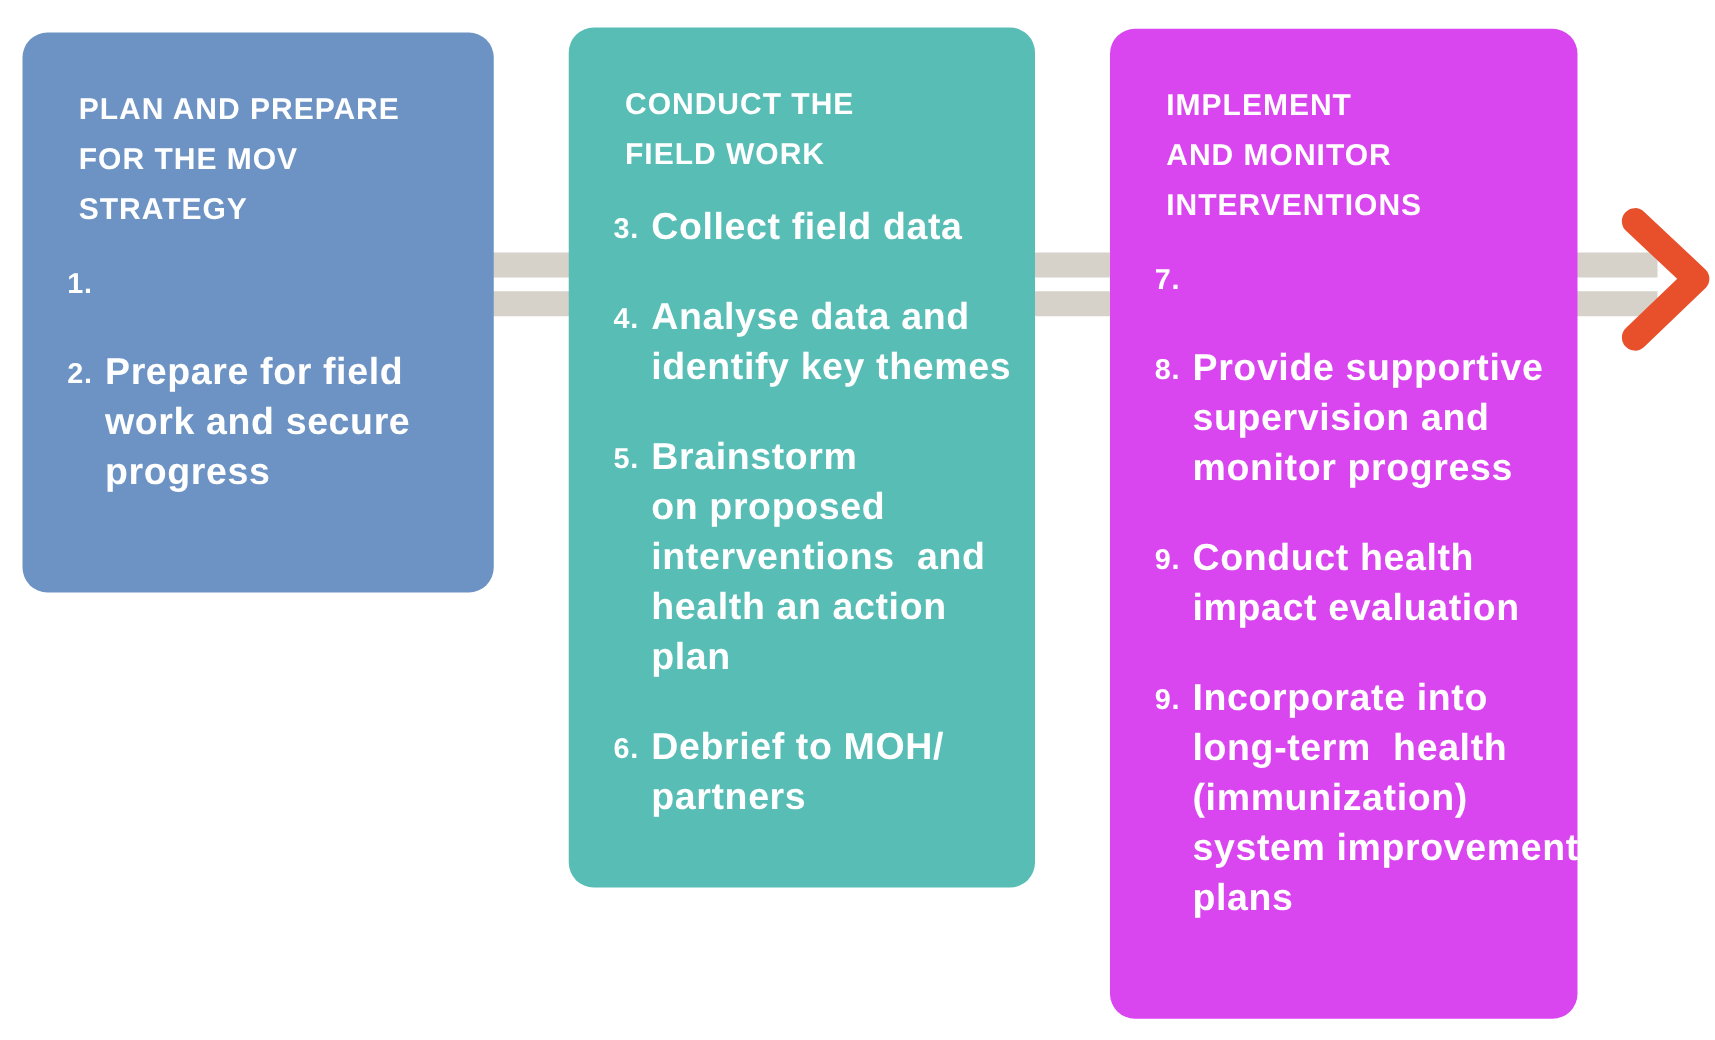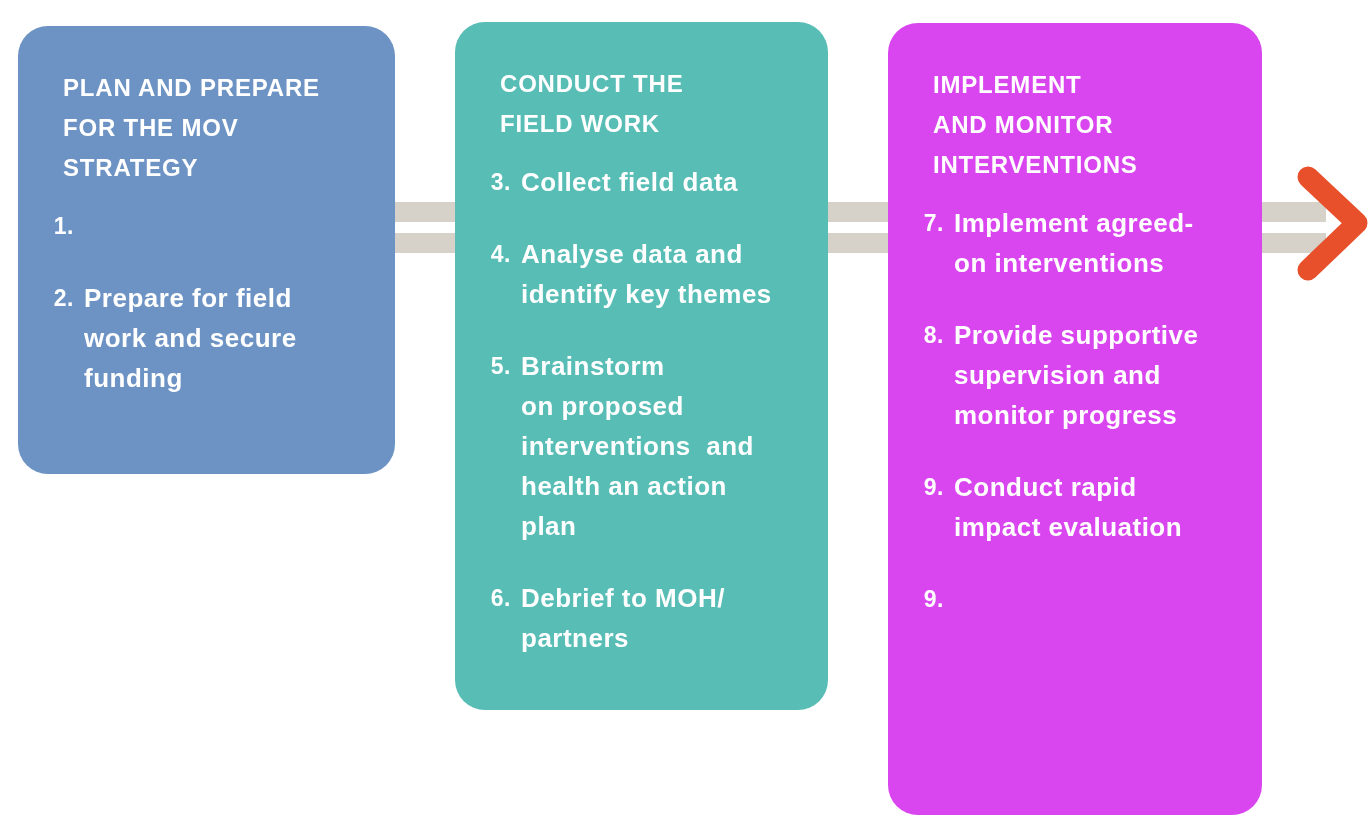--- a/index.html
+++ b/index.html
@@ -20,21 +20,21 @@
     height: 20px;
     z-index: 1;
   }
   .stripe-top    { top: 202px; }
   .stripe-bottom { top: 233px; }
 
   
   .card {
     position: absolute;
     z-index: 2;
-    border-radius: 30px;
+    border-radius: 20px;
     color: #ffffff;
     box-sizing: border-box;
     padding: 42px 30px 30px 45px;
   }
   .card-plan      { left: 18px;  top: 26px; width: 377px; height: 448px; }
   .card-field     { left: 455px; top: 22px; width: 373px; height: 688px; }
   .card-implement { left: 888px; top: 23px; width: 374px; height: 792px; }
 
   .card-title {
     margin: 0 0 18px 0;
@@ -56,21 +56,21 @@
     flex: 0 0 42px;
     text-align: right;
     font-size: 23px;
     font-weight: bold;
     line-height: 40px;
     letter-spacing: 0.5px;
   }
   .step-text {
     flex: 1;
     margin-left: 10px;
-    font-size: 26px;
+    font-size: 30px;
     font-weight: bold;
     line-height: 40px;
     letter-spacing: 0.5px;
     white-space: pre;
   }
 
   
   .chevron {
     position: absolute;
     left: 1283px;
@@ -99,21 +99,21 @@
     <h2 class="card-title">PLAN AND PREPARE
 FOR THE MOV
 STRATEGY</h2>
     <div class="step">
       <span class="step-num">1.</span>
     </div>
     <div class="step">
       <span class="step-num">2.</span>
       <span class="step-text">Prepare for field
 work and secure
-funding</span>
+progress</span>
     </div>
   </div>
 
   <div class="card card-field" style="background-color: rgb(87, 189, 181);">
     <h2 class="card-title">CONDUCT THE
 FIELD WORK</h2>
     <div class="step">
       <span class="step-num">3.</span>
       <span class="step-text">Collect field data</span>
     </div>
@@ -136,36 +136,39 @@
 partners</span>
     </div>
   </div>
 
   <div class="card card-implement" style="background-color: #d946ef;">
     <h2 class="card-title">IMPLEMENT
 AND MONITOR
 INTERVENTIONS</h2>
     <div class="step">
       <span class="step-num">7.</span>
-      <span class="step-text">Implement agreed-
-on interventions</span>
     </div>
     <div class="step">
       <span class="step-num">8.</span>
       <span class="step-text">Provide supportive
 supervision and
 monitor progress</span>
     </div>
     <div class="step">
       <span class="step-num">9.</span>
-      <span class="step-text">Conduct rapid
+      <span class="step-text">Conduct health
 impact evaluation</span>
     </div>
     <div class="step">
       <span class="step-num">9.</span>
+      <span class="step-text">Incorporate into
+long-term  health
+(immunization)
+system improvement
+plans</span>
     </div>
   </div>
 
   <svg class="chevron" viewBox="0 0 90 134" style="color: rgb(232, 80, 43);">
     <polyline points="25,27 74,73 25,120"></polyline>
   </svg>
 
 </div>
 
 </body></html>

